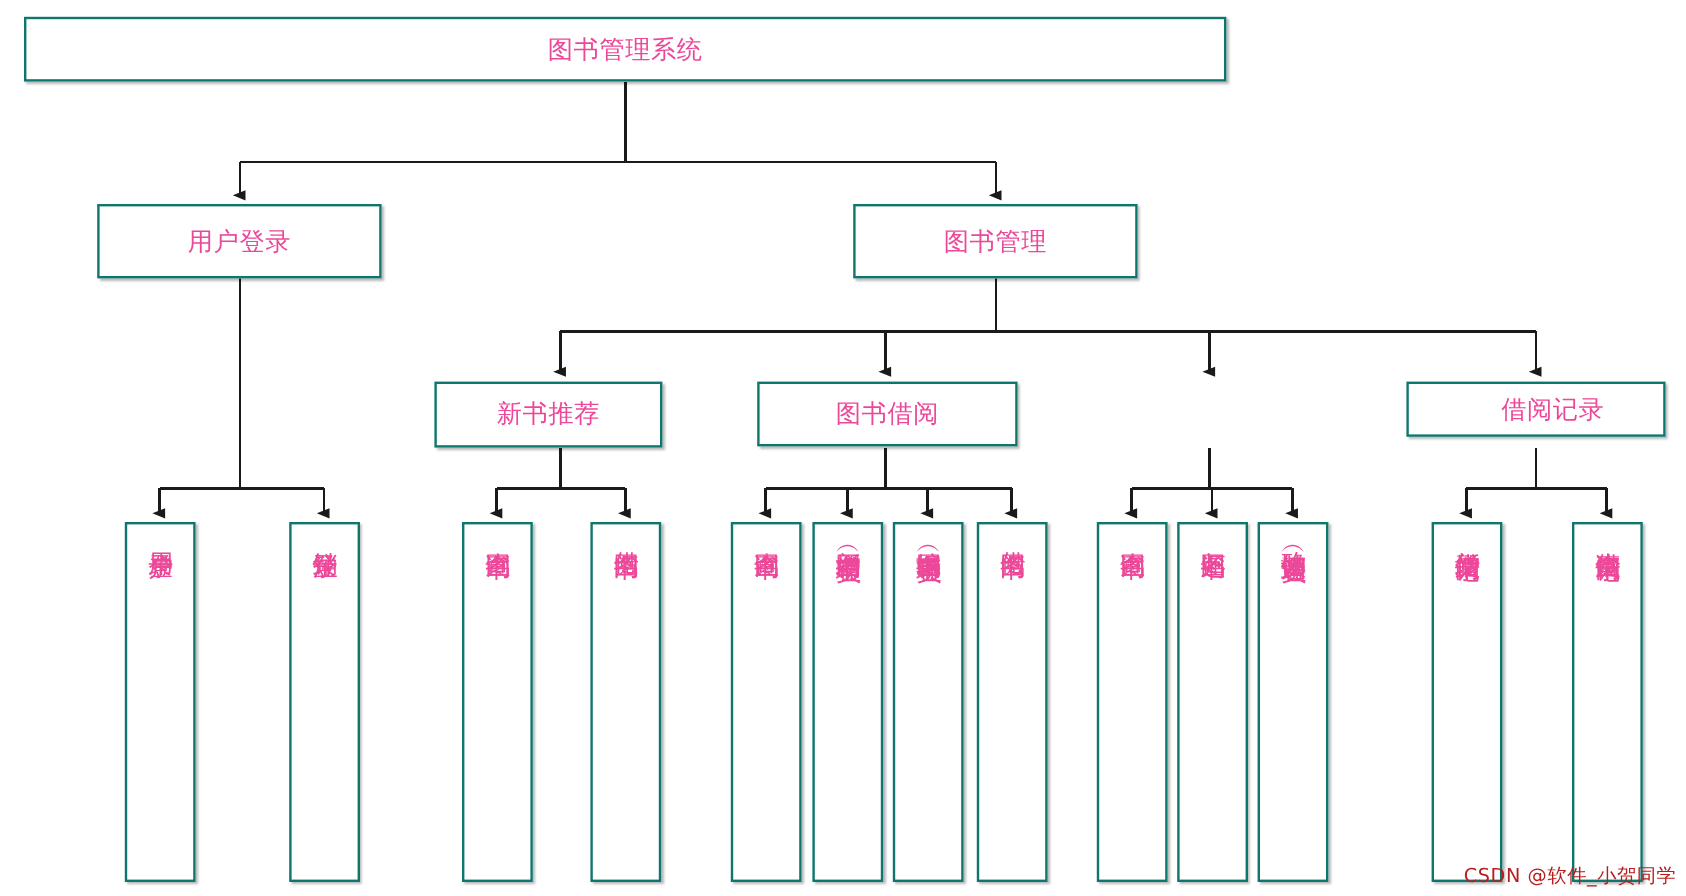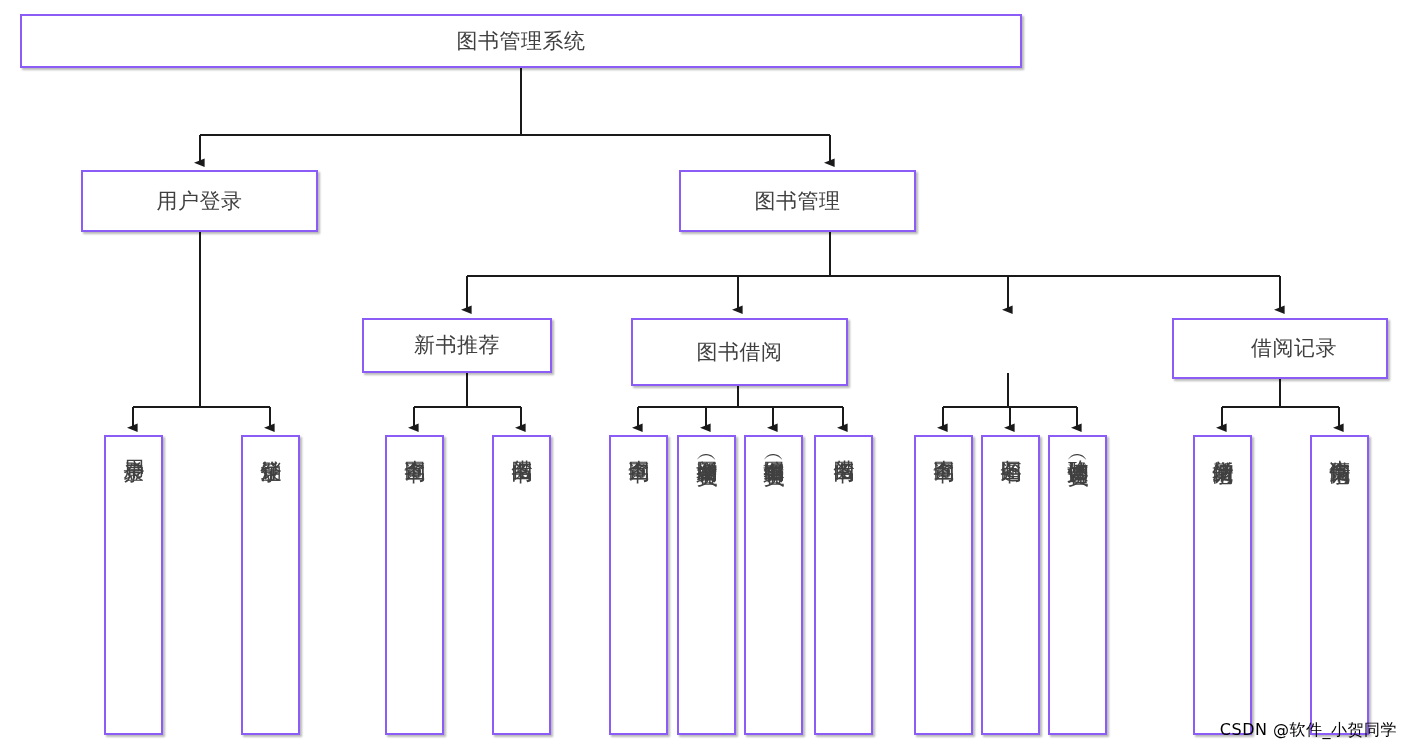--- a/index.html
+++ b/index.html
@@ -23,26 +23,26 @@
     left: 0;
     top: 0;
     width: 1405px;
     height: 747px;
     pointer-events: none;
   }
   .node {
     position: absolute;
     box-sizing: border-box;
     background: #ffffff;
-    border: 2px solid #8b5cf6;
+    border: 2px solid #0f766e;
     box-shadow: 2px 2px 2px rgba(0,0,0,0.28);
     display: flex;
     align-items: center;
     justify-content: center;
-    color: #404040;
+    color: #ec4899;
     z-index: 2;
   }
   .node .label {
     display: block;
     text-align: center;
     line-height: 1.05;
     letter-spacing: 0.5px;
   }
   
   .node.h .label {
@@ -63,21 +63,21 @@
     font-size: 21px;
     line-height: 1.0;
     letter-spacing: 1px;
     white-space: nowrap;
   }
   .watermark {
     position: absolute;
     right: 8px;
     bottom: 6px;
     font-size: 16px;
-    color: #000000;
+    color: #b91c1c;
     white-space: nowrap;
     z-index: 5;
     letter-spacing: 0.5px;
   }
 </style>
 </head>
 <body>
 
 <div id="diagram-root">
 
@@ -132,31 +132,31 @@
     </g>
   </svg>
 
   <div class="node h root" style="left:20px; top:14px; width:1002px; height:54px;">
     <span class="label">图书管理系统</span>
   </div>
 
   <div class="node h" style="left:81px; top:170px; width:237px; height:62px;">
     <span class="label">用户登录</span>
   </div>
-  <div class="node h" style="left:679px; top:170px; width:237px; height:62px;">
+  <div class="node h" style="left:711px; top:170px; width:237px; height:62px;">
     <span class="label">图书管理</span>
   </div>
 
   <div class="node h" style="left:362px; top:318px; width:190px; height:55px;">
     <span class="label">新书推荐</span>
   </div>
-  <div class="node h" style="left:631px; top:318px; width:217px; height:68px;">
+  <div class="node h" style="left:631px; top:318px; width:217px; height:54px;">
     <span class="label">图书借阅</span>
   </div>
-  <div class="node h" style="left:1172px; top:318px; width:216px; height:61px;padding-left:28px;">
+  <div class="node h" style="left:1172px; top:318px; width:216px; height:46px;padding-left:28px;">
     <span class="label">借阅记录</span>
   </div>
 
   <div class="node v" style="left:104px; top:435px; width:59px; height:300px;">
     <span class="label">用户登录</span>
   </div>
   <div class="node v" style="left:241px; top:435px; width:59px; height:300px;">
     <span class="label">注销登录</span>
   </div>
 

